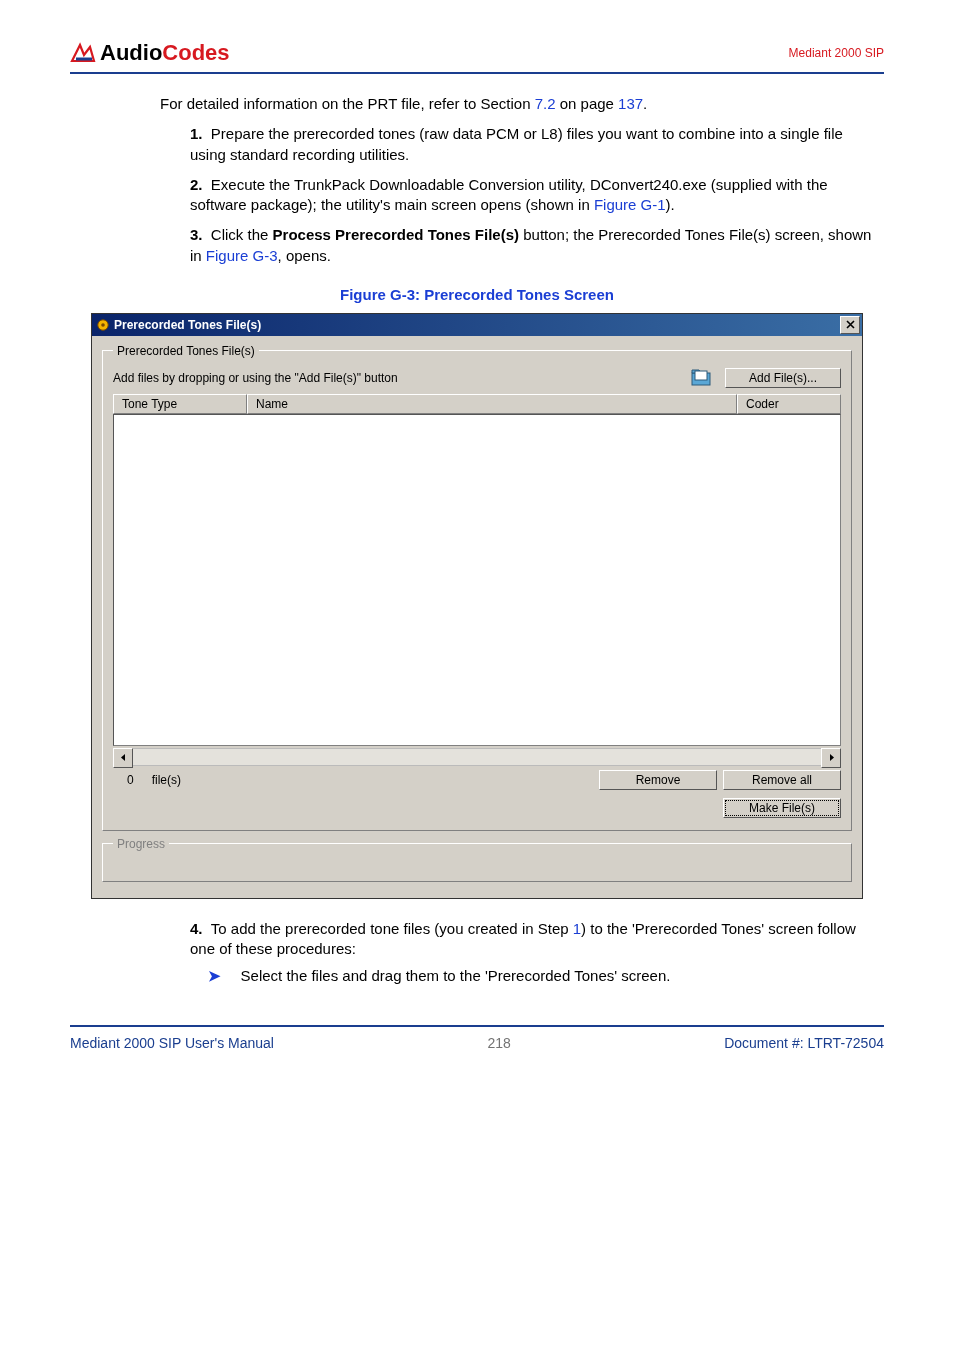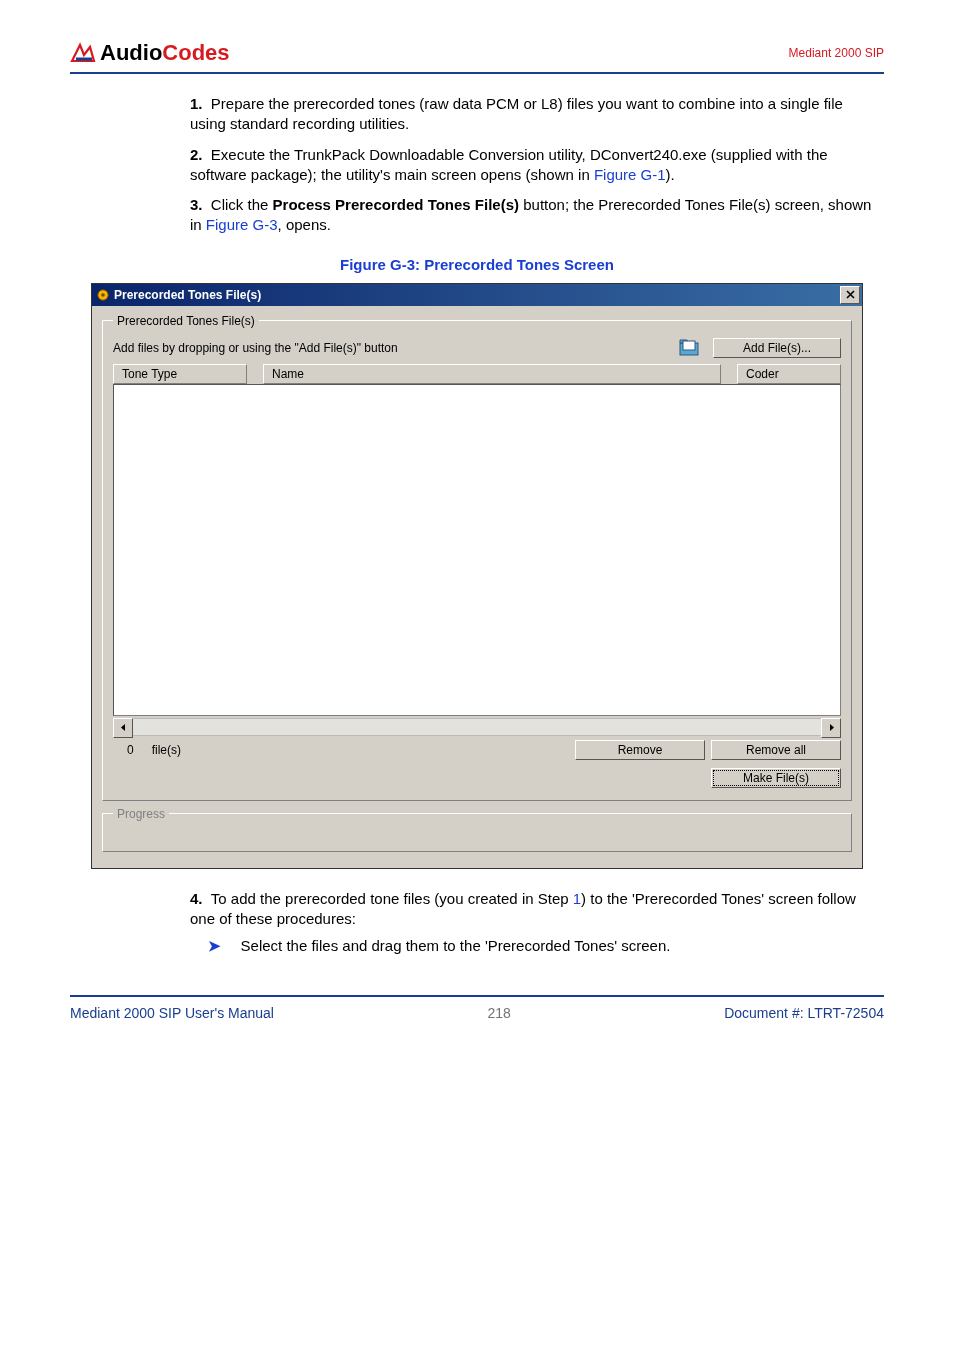--- a/index.html
+++ b/index.html
@@ -118,36 +118,36 @@
     margin-bottom: 6px;
   }
   .addrow-right { display: flex; align-items: center; gap: 12px; }
   .folder-icon {
     width: 22px; height: 20px;
   }
   .win-btn {
     background: #d4d0c8;
     border: 1px solid #fff;
     border-right-color: #555; border-bottom-color: #555;
-    padding: 2px 24px;
+    padding: 2px 18px;
     font-size: 12px;
     min-width: 78px;
     text-align: center;
     cursor: default;
   }
   .win-btn.wide { min-width: 80px; }
   .win-btn.small { min-width: 22px; padding: 2px 6px; }
   .win-btn.dotted-focus {
     outline: 1px dotted #000;
     outline-offset: -3px;
     text-align: center;
   }
   .table-header {
     display: flex;
-    gap: 16px;
+    gap: 0;
     margin-bottom: 0;
   }
   .th {
     background: #d4d0c8;
     border: 1px solid #fff;
     border-right-color: #808080; border-bottom-color: #808080;
     padding: 2px 8px;
     font-size: 12px;
   }
   .th.col1 { width: 116px; }
@@ -238,20 +238,25 @@
         <path d="M2 20 L10 4 L14 14 L20 6 L24 20 Z" fill="none" stroke="#d71920" stroke-width="2.2"></path>
         <path d="M6 18 L22 18" stroke="#1a3e8f" stroke-width="3"></path>
       </svg>
       <span class="logo-text">
         <span>Audio</span><span class="ac-red">Codes</span>
       </span>
     </div>
     <div class="header-right">Mediant 2000 SIP</div>
   </div>
 
+  <div class="body-text">
+    <p>
+      <span>For detailed information on the PRT file, refer to Section </span><span class="link">7.2</span><span> on page </span><span class="link">137</span><span>.</span>
+    </p>
+  </div>
 
 
   <div class="steps">
     <p>
       <b>1.</b>&nbsp;&nbsp;<span>Prepare the prerecorded tones (raw data PCM or L8) files you want to combine into a single file using standard recording utilities.</span>
     </p>
     <p>
       <b>2.</b>&nbsp;&nbsp;<span>Execute the TrunkPack Downloadable Conversion utility, DConvert240.exe (supplied with the software package); the utility's main screen opens (shown in </span><span class="link">Figure G-1</span><span>).</span>
     </p>
     <p>

